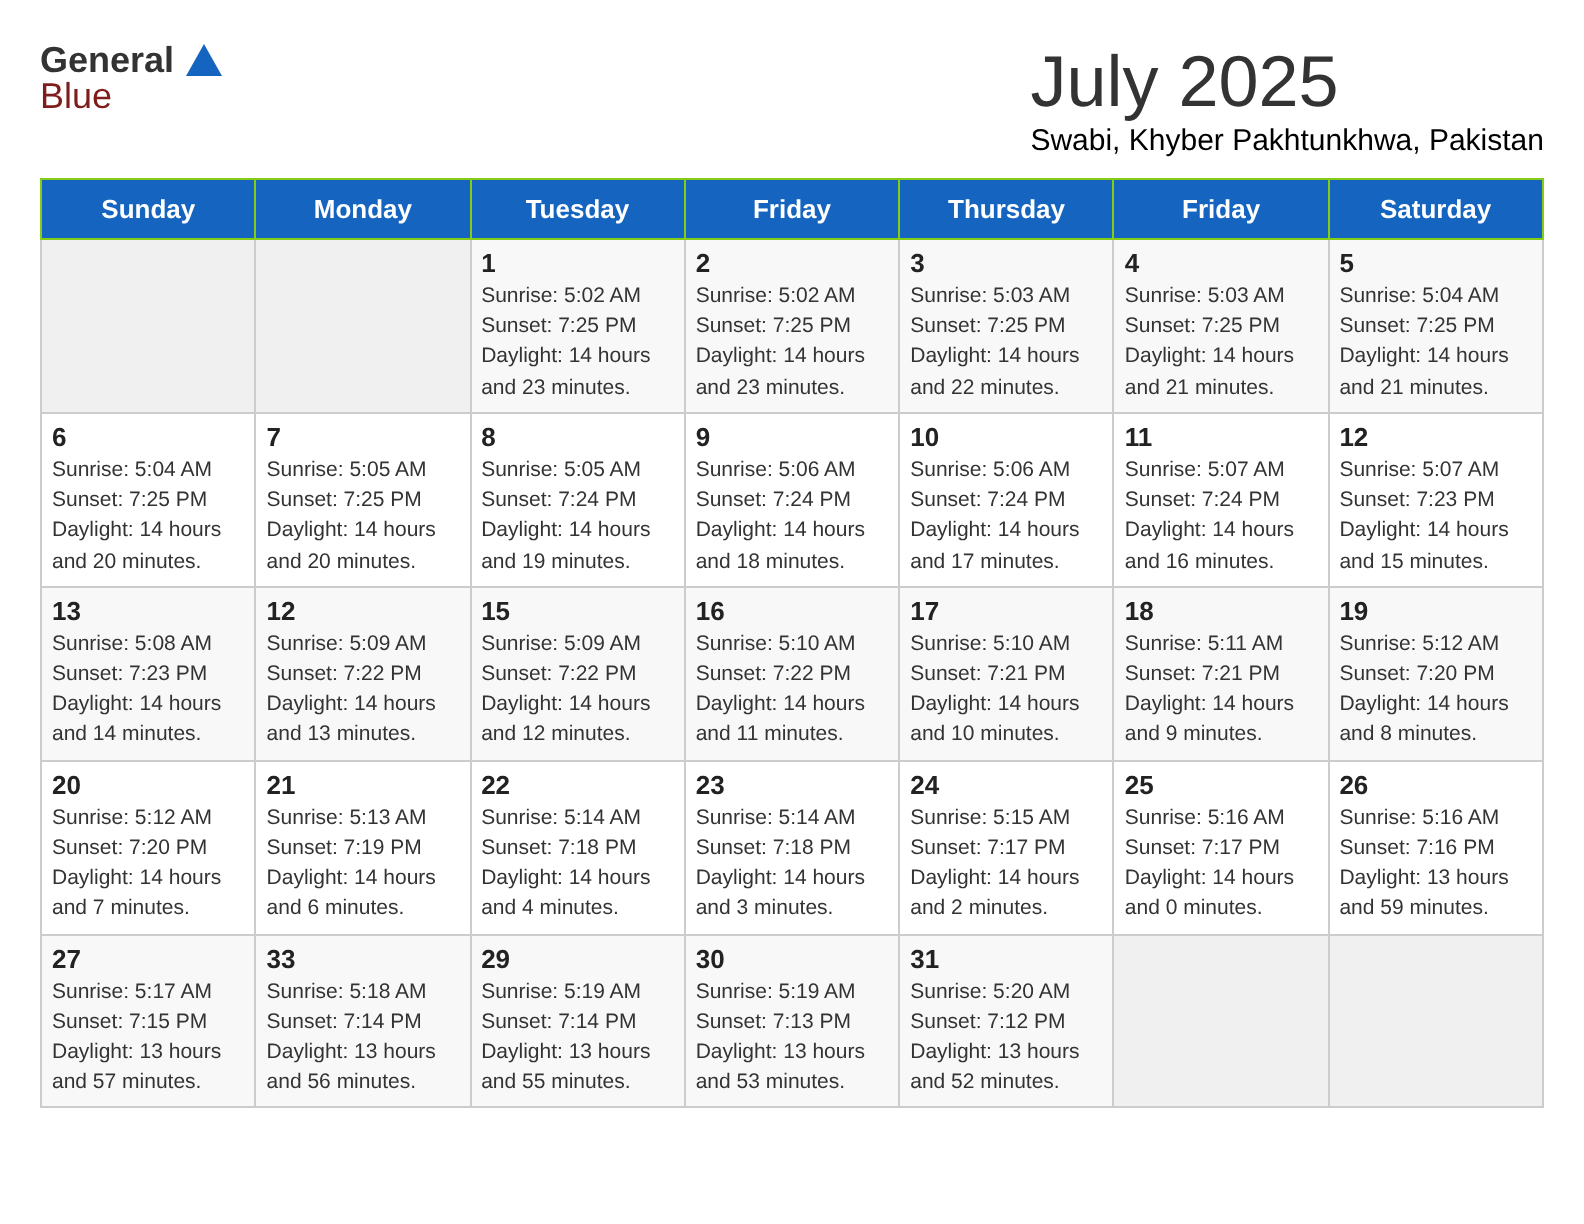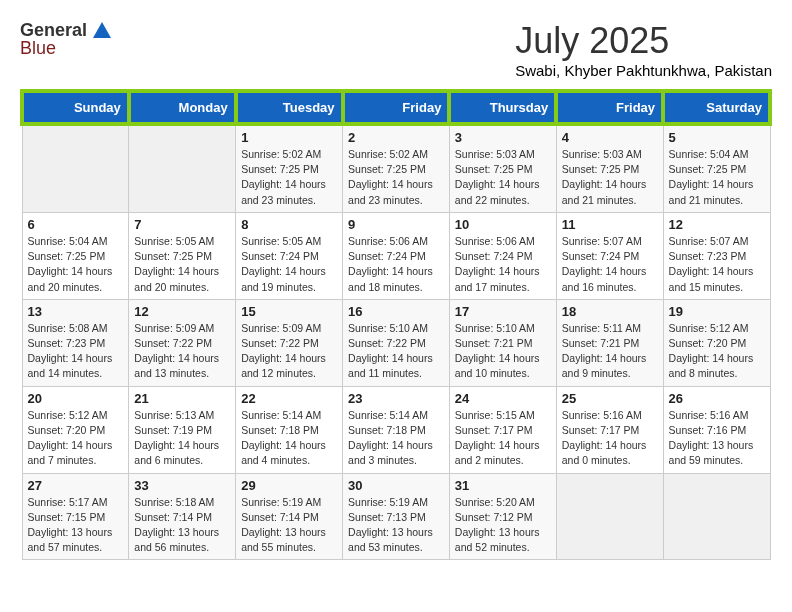--- a/index.html
+++ b/index.html
@@ -39,24 +39,24 @@
     }
     table {
       width: 100%;
       border-collapse: collapse;
       font-size: 11px;
     }
     thead tr th {
       background-color: #1565c0;
       color: #fff;
       padding: 7px 6px;
-      text-align: right;
+      text-align: center;
       font-size: 13px;
       font-weight: 600;
-      border: 4px solid #84cc16;
+      border: 1px solid #84cc16;
     }
     tbody tr td {
       border: 1px solid #ccc;
       padding: 4px 5px;
       vertical-align: top;
       width: 107px;
       min-height: 80px;
       background: #fff;
     }
     tbody tr:nth-child(odd) td {

